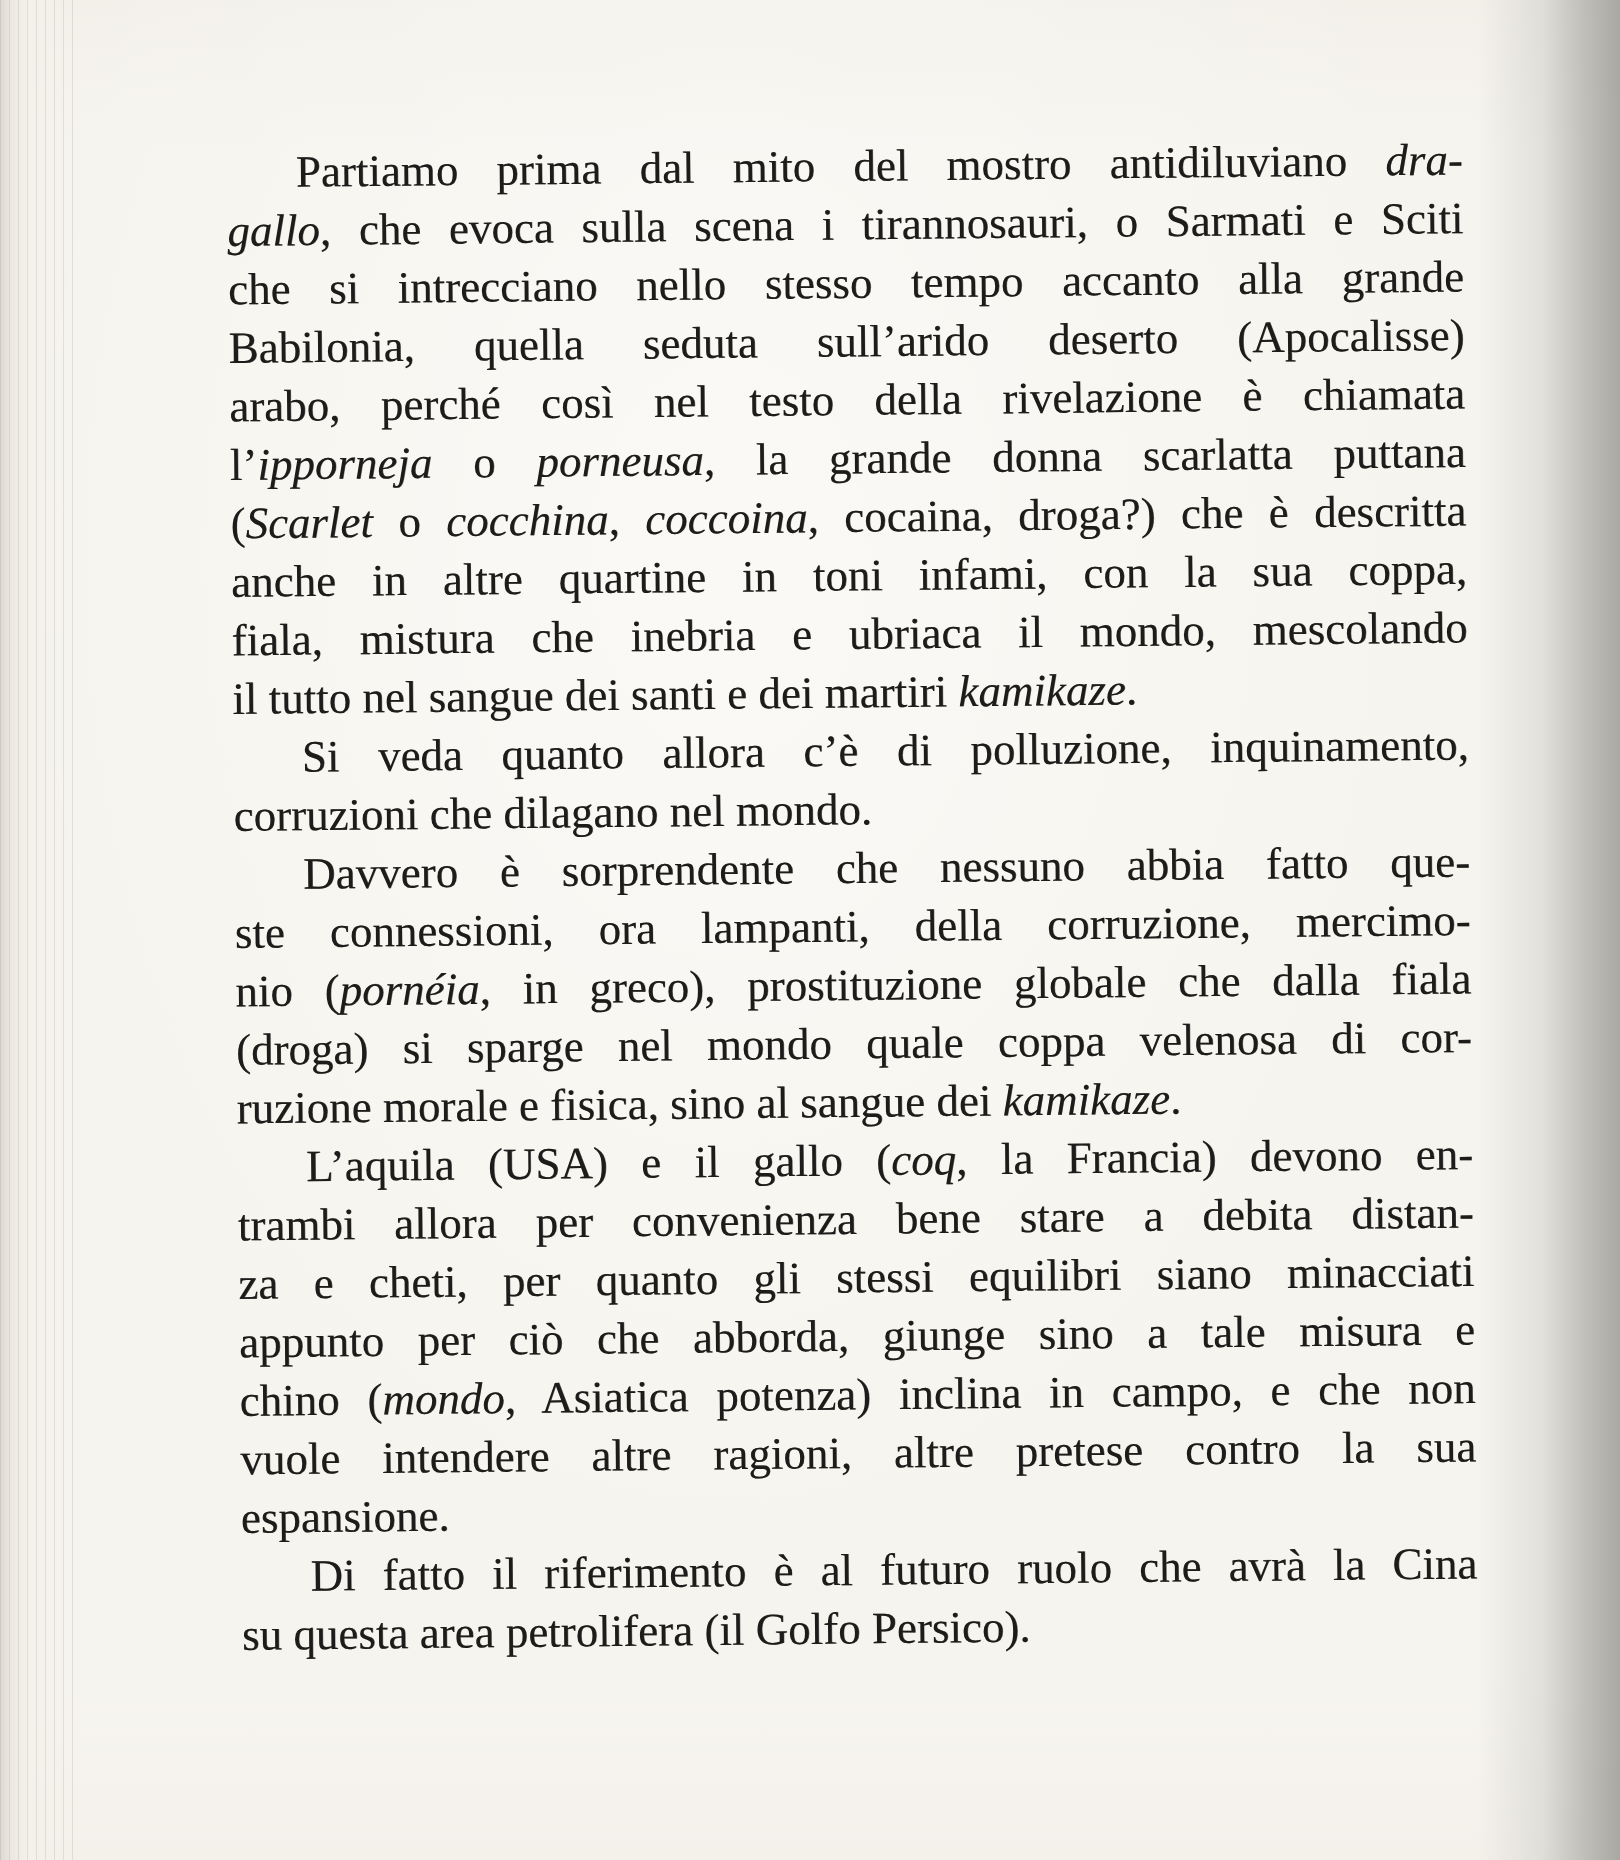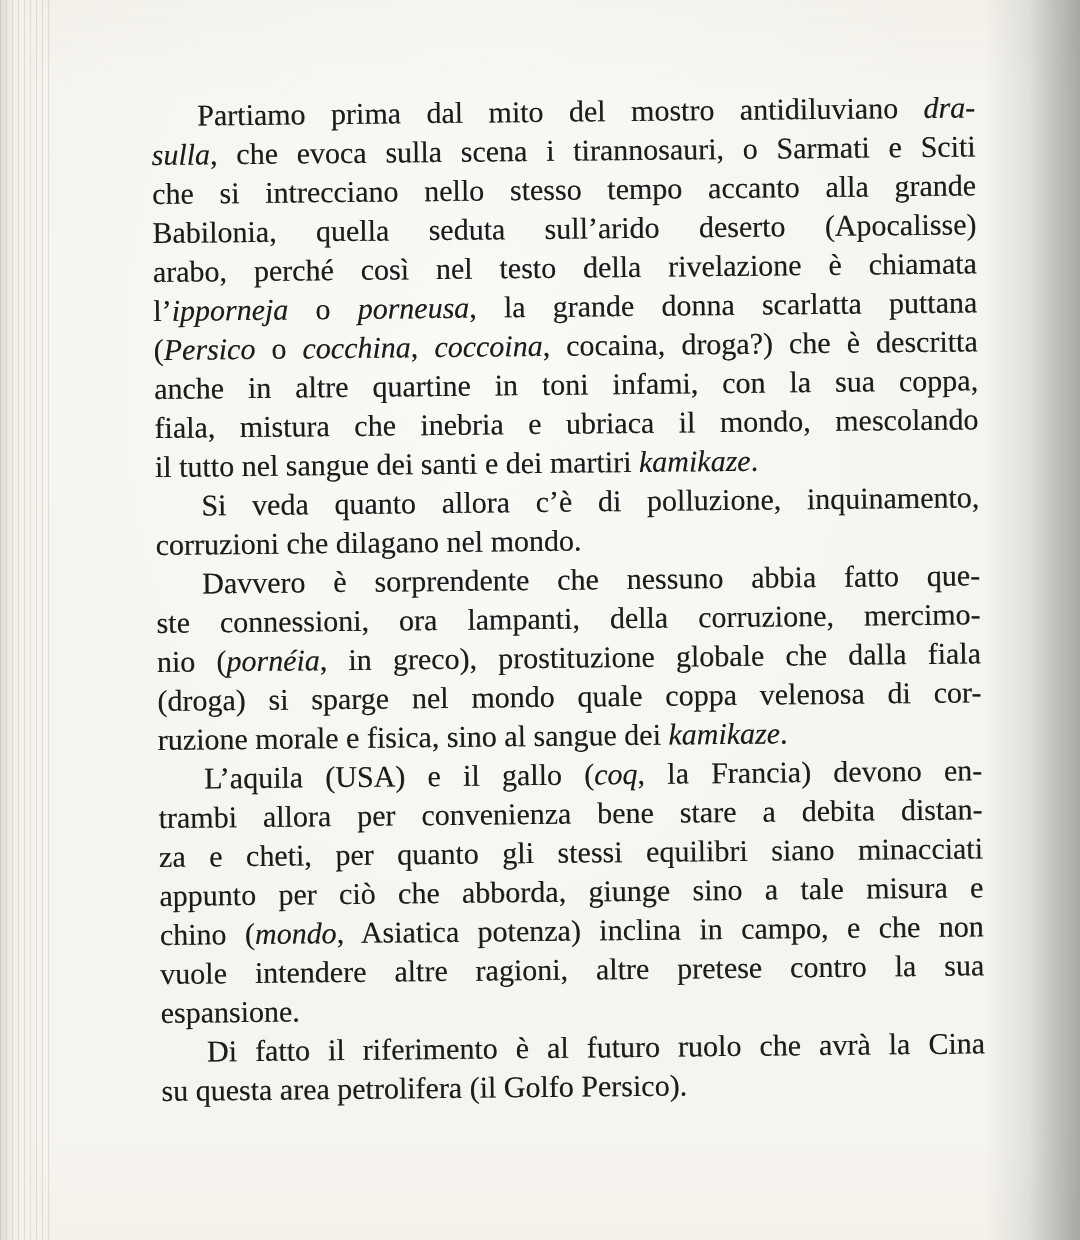--- a/index.html
+++ b/index.html
@@ -74,26 +74,26 @@
 </head>
 <body style="--page: #f4f2ec; --ink: #1d1c1a;">
 
 <div class="scan"></div>
 <div class="edge-left"></div>
 <div class="edge-right"></div>
 
 <div class="textblock" id="textblock">
     <div class="para">
       <div class="line first"><span>Partiamo prima dal mito del mostro antidiluviano </span><span class="it">dra-</span></div>
-      <div class="line"><span class="it">sulla</span><span>, che evoca sulla scena i tirannosauri, o Sarmati e Sciti</span></div>
+      <div class="line"><span class="it">gallo</span><span>, che evoca sulla scena i tirannosauri, o Sarmati e Sciti</span></div>
       <div class="line"><span>che si intrecciano nello stesso tempo accanto alla grande</span></div>
       <div class="line"><span>Babilonia, quella seduta sull’arido deserto (Apocalisse)</span></div>
       <div class="line"><span>arabo, perché così nel testo della rivelazione è chiamata</span></div>
       <div class="line"><span>l’</span><span class="it">ipporneja</span><span> o </span><span class="it">porneusa</span><span>, la grande donna scarlatta puttana</span></div>
-      <div class="line"><span>(</span><span class="it">Persico</span><span> o </span><span class="it">cocchina</span><span>, </span><span class="it">coccoina</span><span>, cocaina, droga?) che è descritta</span></div>
+      <div class="line"><span>(</span><span class="it">Scarlet</span><span> o </span><span class="it">cocchina</span><span>, </span><span class="it">coccoina</span><span>, cocaina, droga?) che è descritta</span></div>
       <div class="line"><span>anche in altre quartine in toni infami, con la sua coppa,</span></div>
       <div class="line"><span>fiala, mistura che inebria e ubriaca il mondo, mescolando</span></div>
       <div class="line last"><span>il tutto nel sangue dei santi e dei martiri </span><span class="it">kamikaze</span><span>.</span></div>
     </div>
     <div class="para">
       <div class="line first"><span>Si veda quanto allora c’è di polluzione, inquinamento,</span></div>
       <div class="line last"><span>corruzioni che dilagano nel mondo.</span></div>
     </div>
     <div class="para">
       <div class="line first"><span>Davvero è sorprendente che nessuno abbia fatto que-</span></div>

